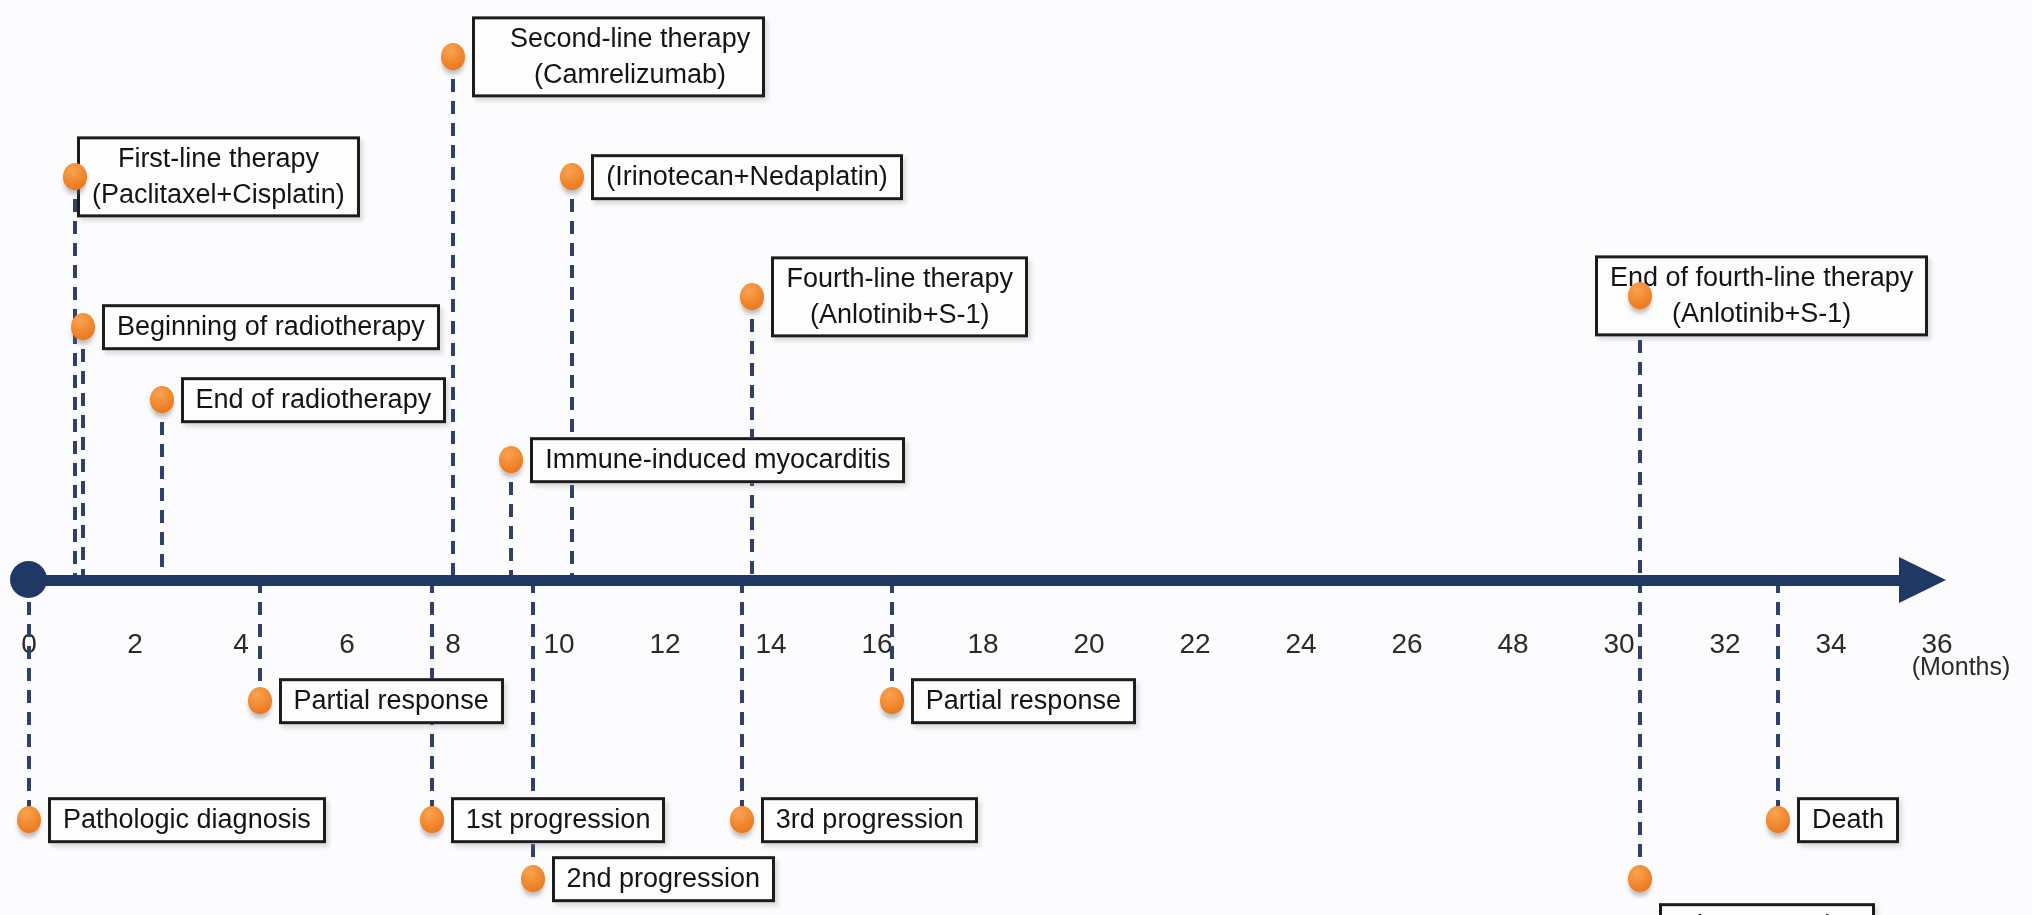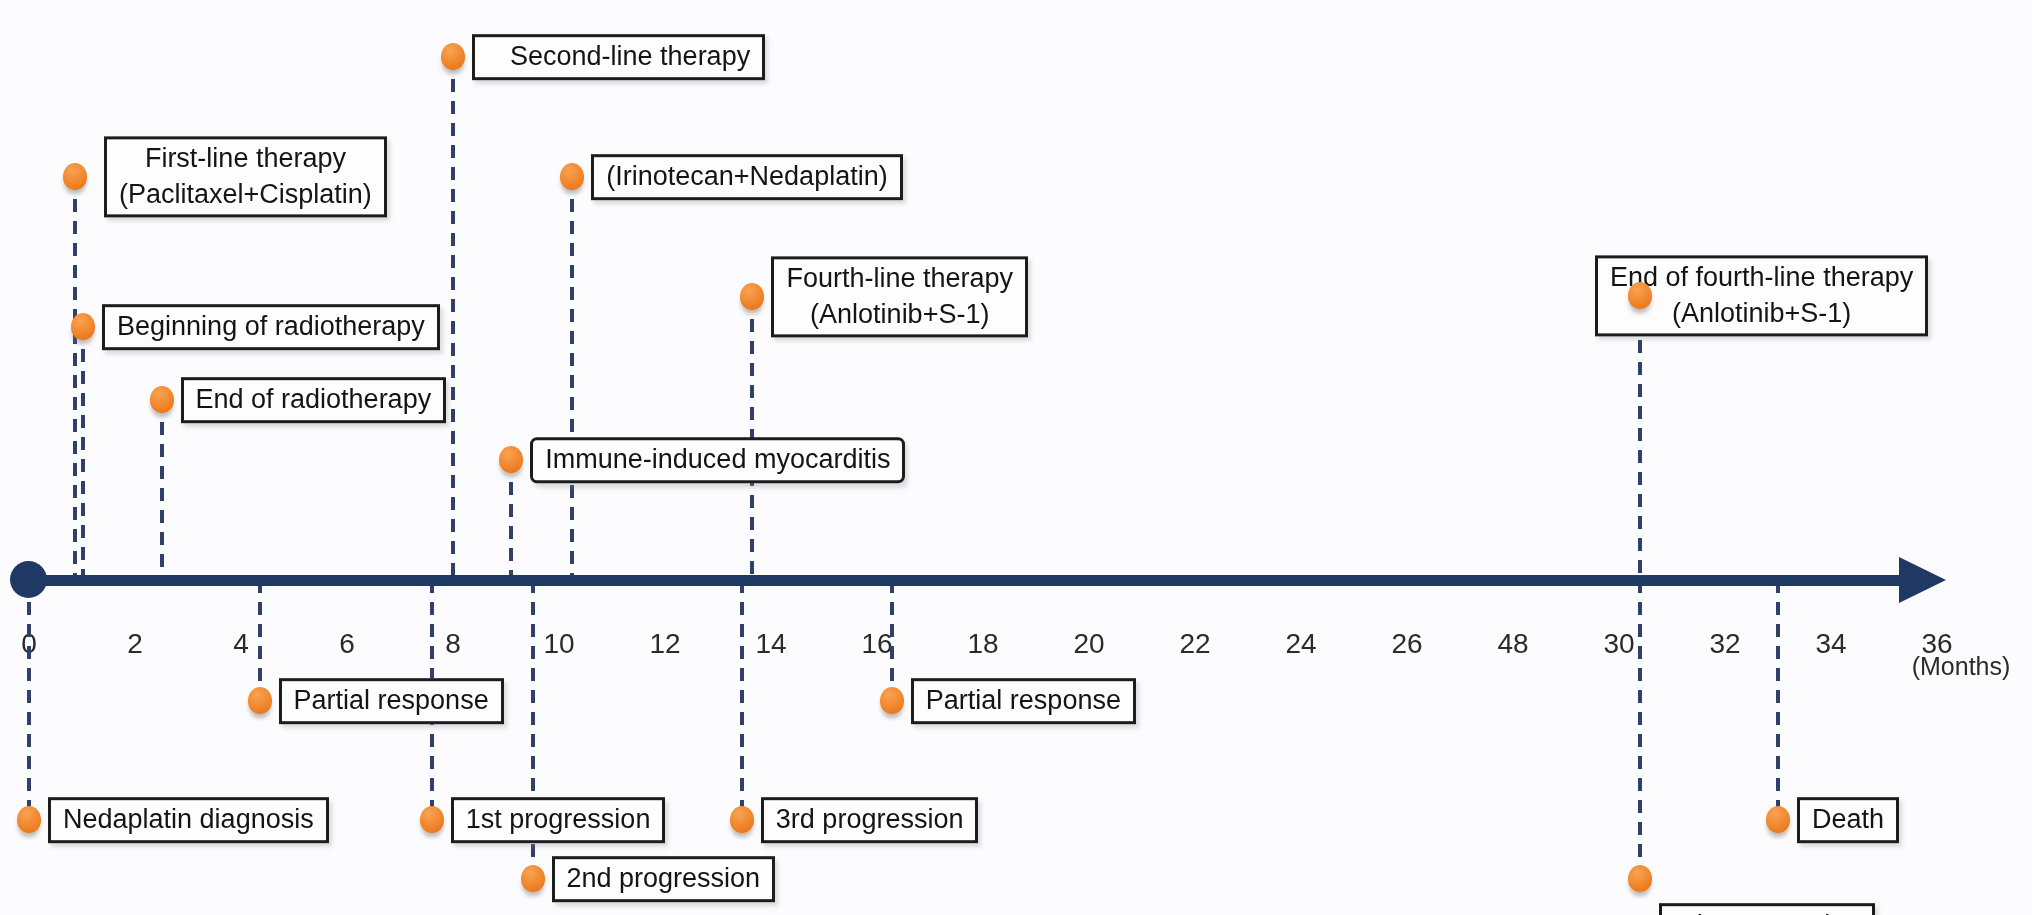--- a/index.html
+++ b/index.html
@@ -71,27 +71,27 @@
       <div class="tick" style="left: 1513px; top: 628px;">48</div>
       <div class="tick" style="left: 1619px; top: 628px;">30</div>
       <div class="tick" style="left: 1725px; top: 628px;">32</div>
       <div class="tick" style="left: 1831px; top: 628px;">34</div>
       <div class="tick" style="left: 1937px; top: 628px;">36</div>
     </div>
   <div id="events-layer">
       <div>
         <div class="vline" style="left: 29px; top: 580px; height: 240px;"></div>
         <div class="label-box" style="left: 48px; top: 820px;">
-          <div>Nedaplatin diagnosis</div>
+          <div>Pathologic diagnosis</div>
         </div>
         <div class="dot" style="left: 29px; top: 820px;"></div>
       </div>
       <div>
         <div class="vline" style="left: 75.11px; top: 177px; height: 403px;"></div>
-        <div class="label-box" style="left: 104px; top: 177px;">
+        <div class="label-box" style="left: 77px; top: 177px;">
           <div>First-line therapy</div>
           <div>(Paclitaxel+Cisplatin)</div>
         </div>
         <div class="dot" style="left: 75.11px; top: 177px;"></div>
       </div>
       <div>
         <div class="vline" style="left: 83.06px; top: 327px; height: 253px;"></div>
         <div class="label-box" style="left: 102.06px; top: 327px;">
           <div>Beginning of radiotherapy</div>
         </div>
@@ -115,26 +115,27 @@
         <div class="vline" style="left: 431.8px; top: 580px; height: 240px;"></div>
         <div class="label-box" style="left: 450.8px; top: 820px;">
           <div>1st progression</div>
         </div>
         <div class="dot" style="left: 431.8px; top: 820px;"></div>
       </div>
       <div>
         <div class="vline" style="left: 453px; top: 57px; height: 523px;"></div>
         <div class="label-box" style="left: 472px; top: 57px; padding-left: 35px;">
           <div>Second-line therapy</div>
+          <div>(Camrelizumab)</div>
         </div>
         <div class="dot" style="left: 453px; top: 57px;"></div>
       </div>
       <div>
         <div class="vline" style="left: 511.3px; top: 460px; height: 120px;"></div>
-        <div class="label-box" style="left: 530.3px; top: 460px; border-radius: 7px;">
+        <div class="label-box" style="left: 530.3px; top: 460px;">
           <div>Immune-induced myocarditis</div>
         </div>
         <div class="dot" style="left: 511.3px; top: 460px;"></div>
       </div>
       <div>
         <div class="vline" style="left: 532.5px; top: 580px; height: 299px;"></div>
         <div class="label-box" style="left: 551.5px; top: 879px;">
           <div>2nd progression</div>
         </div>
         <div class="dot" style="left: 532.5px; top: 879px;"></div>

